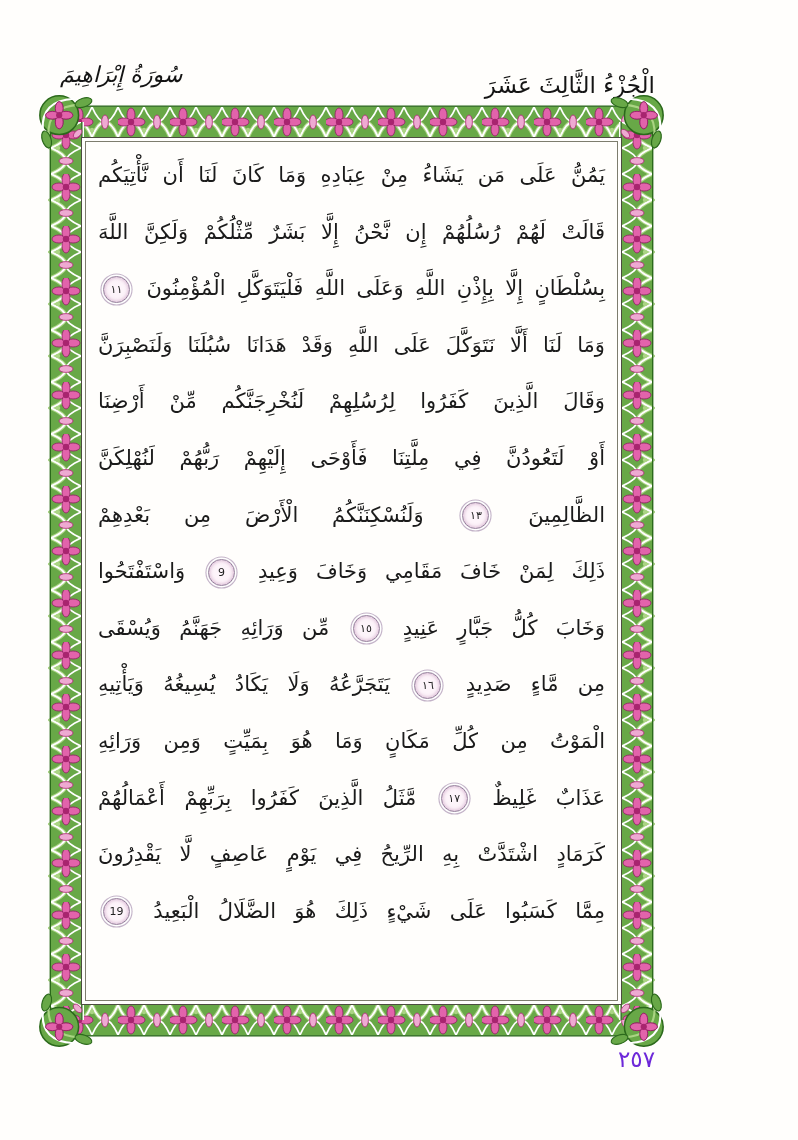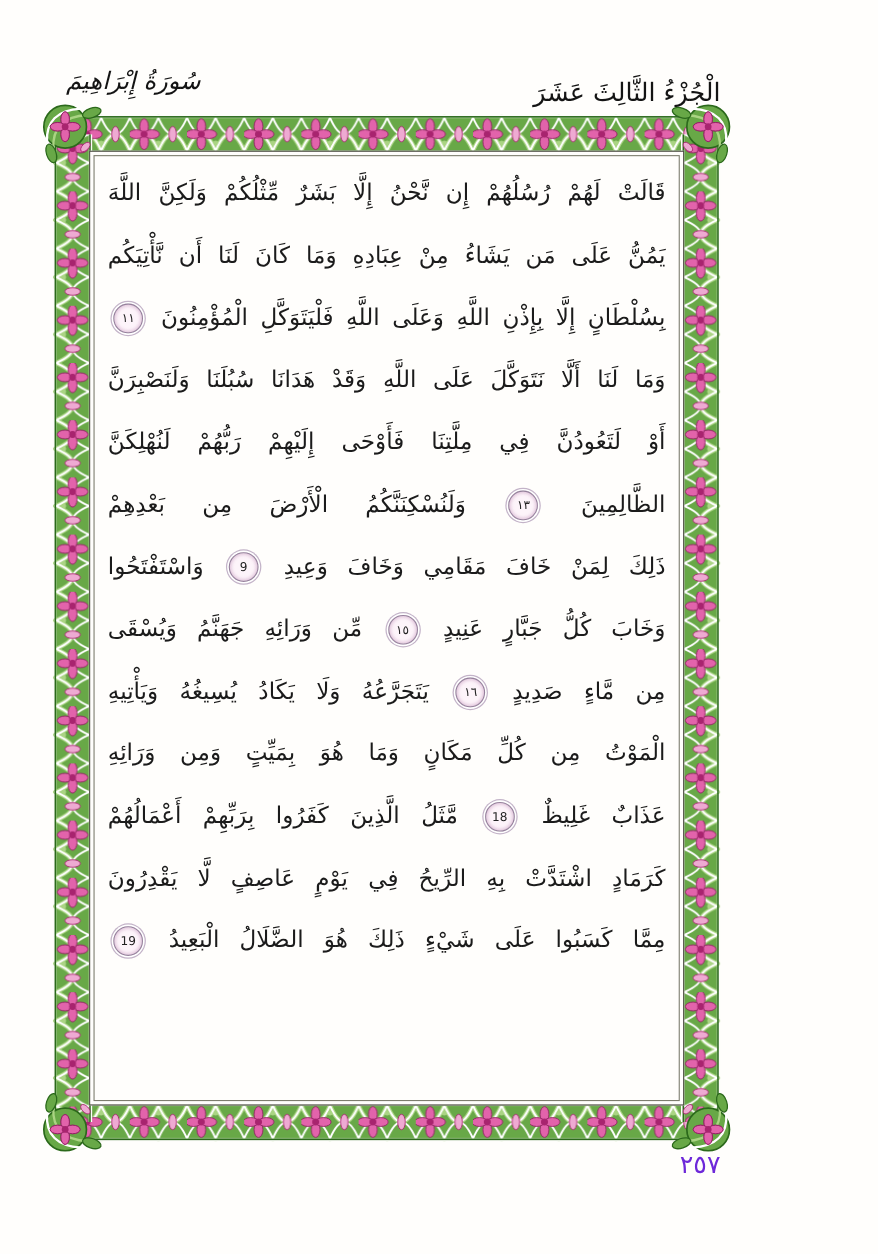--- a/index.html
+++ b/index.html
@@ -131,31 +131,32 @@
     <svg class="corner c-bl" viewBox="0 0 64 64">
         <use href="#cornerG"></use>
       </svg>
     <svg class="corner c-br" viewBox="0 0 64 64">
         <use href="#cornerG"></use>
       </svg>
 
     <div class="rule">
       <div class="rule-inner">
         <div class="qtextblock" id="quran-text">
+            <div class="qline"><span>يَمُنُّ عَلَى مَن يَشَاءُ مِنْ عِبَادِهِ وَمَا كَانَ لَنَا أَن نَّأْتِيَكُم</span> </div>
             <div class="qline"><span>قَالَتْ لَهُمْ رُسُلُهُمْ إِن نَّحْنُ إِلَّا بَشَرٌ مِّثْلُكُمْ وَلَكِنَّ اللَّهَ</span> </div>
-            <div class="qline"><span>يَمُنُّ عَلَى مَن يَشَاءُ مِنْ عِبَادِهِ وَمَا كَانَ لَنَا أَن نَّأْتِيَكُم</span> </div>
             <div class="qline"><span>بِسُلْطَانٍ إِلَّا بِإِذْنِ اللَّهِ وَعَلَى اللَّهِ فَلْيَتَوَكَّلِ الْمُؤْمِنُونَ</span> <span class="aya">١١</span> </div>
             <div class="qline"><span>وَمَا لَنَا أَلَّا نَتَوَكَّلَ عَلَى اللَّهِ وَقَدْ هَدَانَا سُبُلَنَا وَلَنَصْبِرَنَّ</span> </div>
+            <div class="qline"><span>وَقَالَ الَّذِينَ كَفَرُوا لِرُسُلِهِمْ لَنُخْرِجَنَّكُم مِّنْ أَرْضِنَا</span> </div>
             <div class="qline"><span>أَوْ لَتَعُودُنَّ فِي مِلَّتِنَا فَأَوْحَى إِلَيْهِمْ رَبُّهُمْ لَنُهْلِكَنَّ</span> </div>
             <div class="qline"><span>الظَّالِمِينَ</span> <span class="aya">١٣</span> <span>وَلَنُسْكِنَنَّكُمُ الْأَرْضَ مِن بَعْدِهِمْ</span> </div>
             <div class="qline"><span>ذَلِكَ لِمَنْ خَافَ مَقَامِي وَخَافَ وَعِيدِ</span> <span class="aya">9</span> <span>وَاسْتَفْتَحُوا</span> </div>
             <div class="qline"><span>وَخَابَ كُلُّ جَبَّارٍ عَنِيدٍ</span> <span class="aya">١٥</span> <span>مِّن وَرَائِهِ جَهَنَّمُ وَيُسْقَى</span> </div>
             <div class="qline"><span>مِن مَّاءٍ صَدِيدٍ</span> <span class="aya">١٦</span> <span>يَتَجَرَّعُهُ وَلَا يَكَادُ يُسِيغُهُ وَيَأْتِيهِ</span> </div>
             <div class="qline"><span>الْمَوْتُ مِن كُلِّ مَكَانٍ وَمَا هُوَ بِمَيِّتٍ وَمِن وَرَائِهِ</span> </div>
-            <div class="qline"><span>عَذَابٌ غَلِيظٌ</span> <span class="aya">18</span> <span>مَّثَلُ الَّذِينَ كَفَرُوا بِرَبِّهِمْ أَعْمَالُهُمْ</span> </div>
+            <div class="qline"><span>عَذَابٌ غَلِيظٌ</span> <span class="aya">١٧</span> <span>مَّثَلُ الَّذِينَ كَفَرُوا بِرَبِّهِمْ أَعْمَالُهُمْ</span> </div>
             <div class="qline"><span>كَرَمَادٍ اشْتَدَّتْ بِهِ الرِّيحُ فِي يَوْمٍ عَاصِفٍ لَّا يَقْدِرُونَ</span> </div>
             <div class="qline"><span>مِمَّا كَسَبُوا عَلَى شَيْءٍ ذَلِكَ هُوَ الضَّلَالُ الْبَعِيدُ</span> <span class="aya">19</span> </div>
           </div>
       </div>
     </div>
   </div>
 
   <div class="page-number">٢٥٧</div>
 </div>
 

